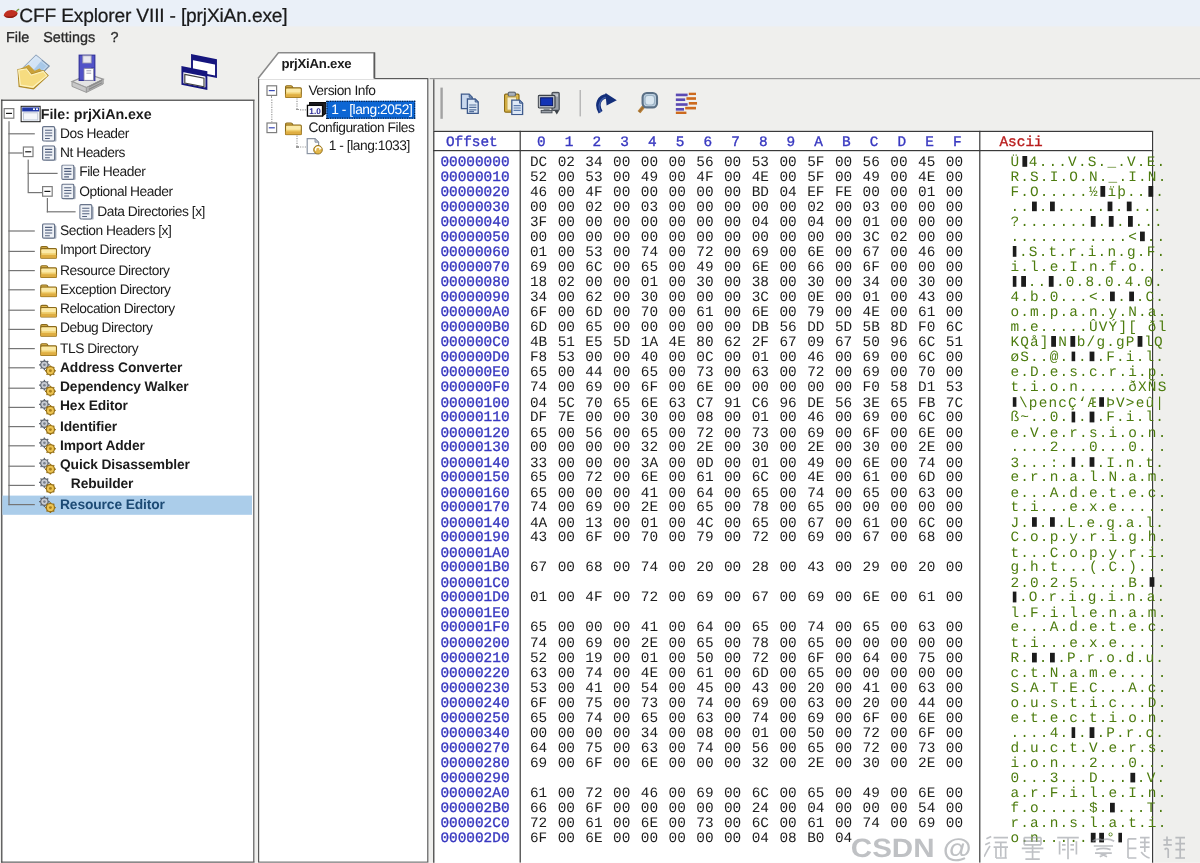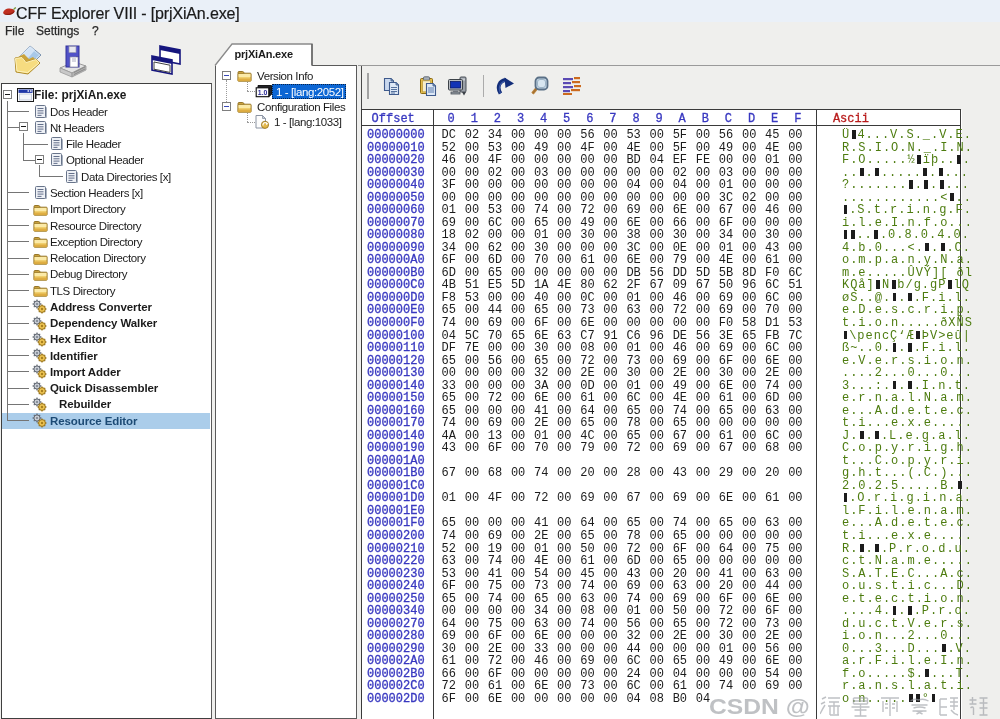--- a/index.html
+++ b/index.html
@@ -517,21 +517,21 @@
 <div class="hr" style="top:517.46px"><b class="o">000001F0</b><b class="h">65 00 00 00 41 00 64 00 65 00 74 00 65 00 63 00</b><b class="a">e...A.d.e.t.e.c.</b></div>
 <div class="hr" style="top:529.99px"><b class="o">00000200</b><b class="h">74 00 69 00 2E 00 65 00 78 00 65 00 00 00 00 00</b><b class="a">t.i...e.x.e.....</b></div>
 <div class="hr" style="top:542.52px"><b class="o">00000210</b><b class="h">52 00 19 00 01 00 50 00 72 00 6F 00 64 00 75 00</b><b class="a">R.<s></s>.<s></s>.P.r.o.d.u.</b></div>
 <div class="hr" style="top:555.05px"><b class="o">00000220</b><b class="h">63 00 74 00 4E 00 61 00 6D 00 65 00 00 00 00 00</b><b class="a">c.t.N.a.m.e.....</b></div>
 <div class="hr" style="top:567.59px"><b class="o">00000230</b><b class="h">53 00 41 00 54 00 45 00 43 00 20 00 41 00 63 00</b><b class="a">S.A.T.E.C...A.c.</b></div>
 <div class="hr" style="top:580.12px"><b class="o">00000240</b><b class="h">6F 00 75 00 73 00 74 00 69 00 63 00 20 00 44 00</b><b class="a">o.u.s.t.i.c...D.</b></div>
 <div class="hr" style="top:592.65px"><b class="o">00000250</b><b class="h">65 00 74 00 65 00 63 00 74 00 69 00 6F 00 6E 00</b><b class="a">e.t.e.c.t.i.o.n.</b></div>
 <div class="hr" style="top:605.18px"><b class="o">00000340</b><b class="h">00 00 00 00 34 00 08 00 01 00 50 00 72 00 6F 00</b><b class="a">....4.<s></s>.<s></s>.P.r.o.</b></div>
 <div class="hr" style="top:617.71px"><b class="o">00000270</b><b class="h">64 00 75 00 63 00 74 00 56 00 65 00 72 00 73 00</b><b class="a">d.u.c.t.V.e.r.s.</b></div>
 <div class="hr" style="top:630.24px"><b class="o">00000280</b><b class="h">69 00 6F 00 6E 00 00 00 32 00 2E 00 30 00 2E 00</b><b class="a">i.o.n...2...0...</b></div>
-<div class="hr" style="top:642.77px"><b class="o">00000290</b><b class="h">30 00 2E 00 33 00 00 00 44 00 00 00 01 00 56 00</b><b class="a">0...3...D...<s></s>.V.</b></div>
+<div class="hr" style="top:642.77px"><b class="o">00000290</b><b class="a">0...3...D...<s></s>.V.</b></div>
 <div class="hr" style="top:655.30px"><b class="o">000002A0</b><b class="h">61 00 72 00 46 00 69 00 6C 00 65 00 49 00 6E 00</b><b class="a">a.r.F.i.l.e.I.n.</b></div>
 <div class="hr" style="top:667.83px"><b class="o">000002B0</b><b class="h">66 00 6F 00 00 00 00 00 24 00 04 00 00 00 54 00</b><b class="a">f.o.....$.<s></s>...T.</b></div>
 <div class="hr" style="top:680.36px"><b class="o">000002C0</b><b class="h">72 00 61 00 6E 00 73 00 6C 00 61 00 74 00 69 00</b><b class="a">r.a.n.s.l.a.t.i.</b></div>
 <div class="hr" style="top:692.89px"><b class="o">000002D0</b><b class="h">6F 00 6E 00 00 00 00 00 04 08 B0 04</b><b class="a">o.n.....<s></s><s></s>°<s></s></b></div>
 <div class="ab" style="left:709px;top:694px;font:bold 22px 'Liberation Sans',sans-serif;color:rgba(148,151,157,0.6);transform:scaleX(1.12);transform-origin:0 0">CSDN @</div>
 <svg class="ab" style="left:820px;top:696px" width="178" height="21" viewBox="0 0 178 21">
     <g stroke="rgba(152,155,161,0.62)" stroke-width="1.4" fill="none">
       <path d="M2 3 L6 1 M1 8 L5 6 M0 18 Q3 12 5 9 M8 2 H20 M9 6 H19 M8 10 H20 M10 10 V19 M18 10 V19 M10 19 H19 M14 6 V18" transform="translate(0.0,0)"></path>
       <path d="M4 2 H18 M4 2 V8 M18 2 V8 M4 5 H18 M4 8 H18 M2 11 H20 M11 8 V20 M5 14 H17 M5 20 H17" transform="translate(29.5,0)"></path>
       <path d="M2 2 H20 M11 2 V20 M4 5 V16 M18 5 V16 M6 8 H9 M13 8 H16 M6 12 H9 M13 12 H16" transform="translate(59.0,0)"></path>

